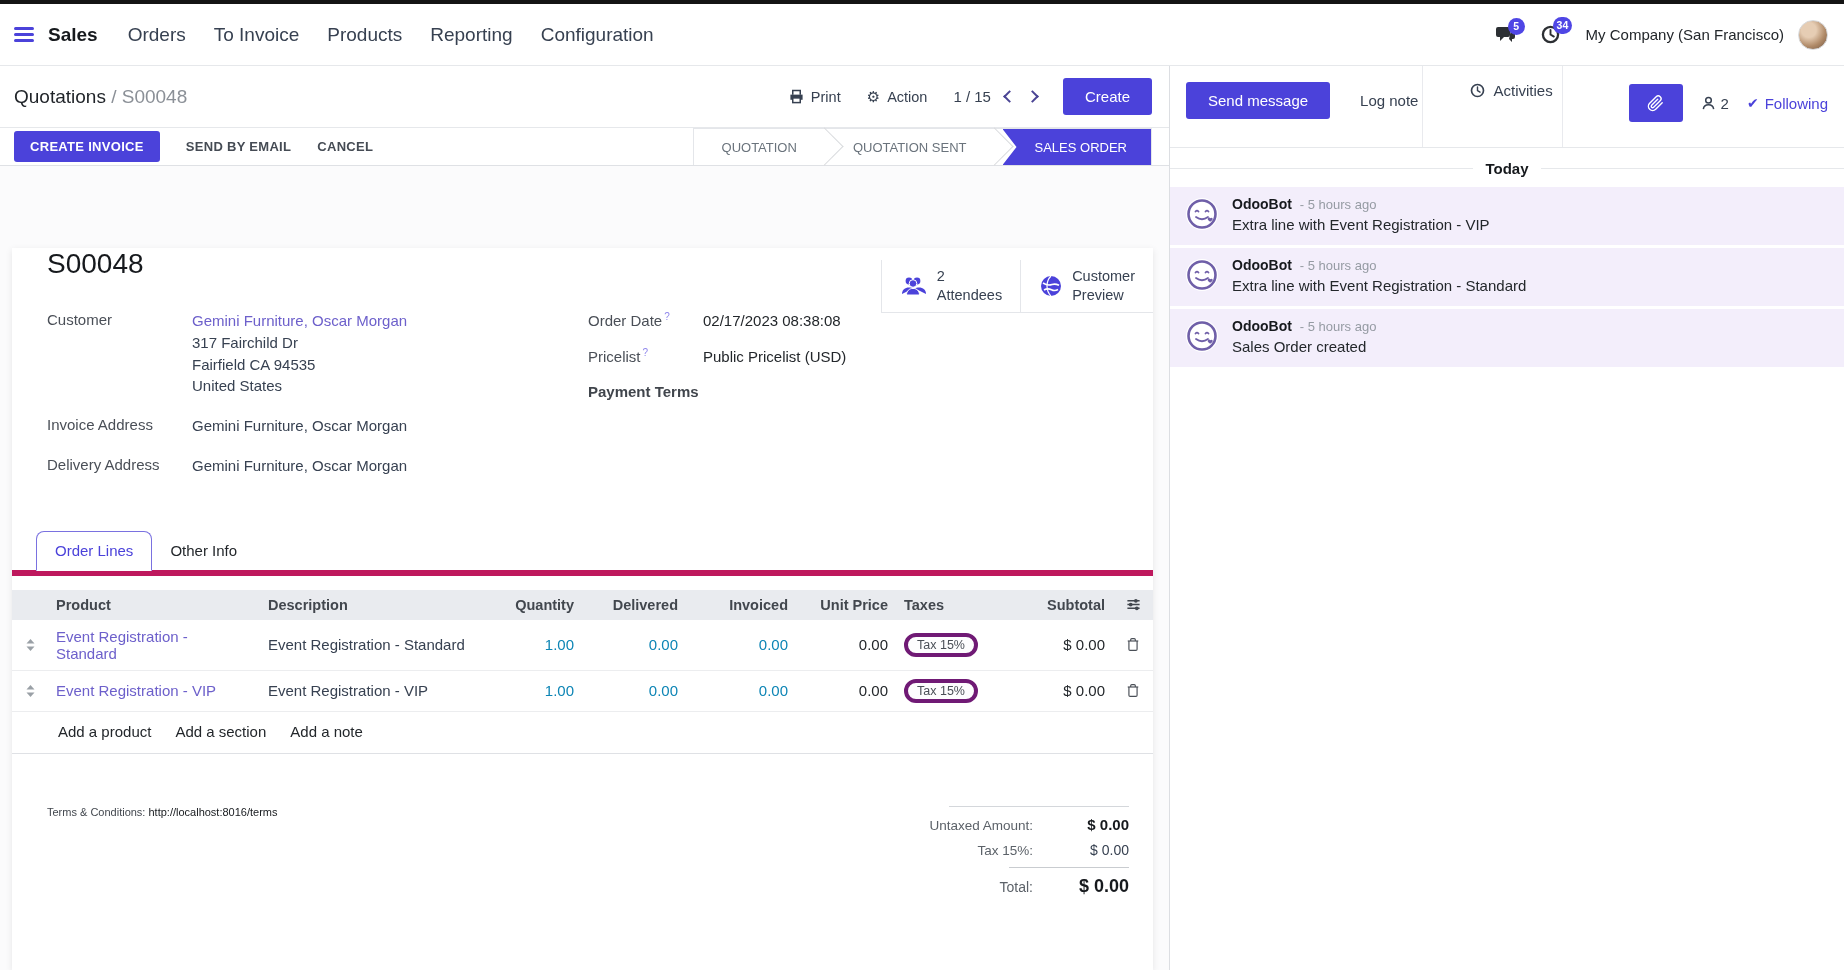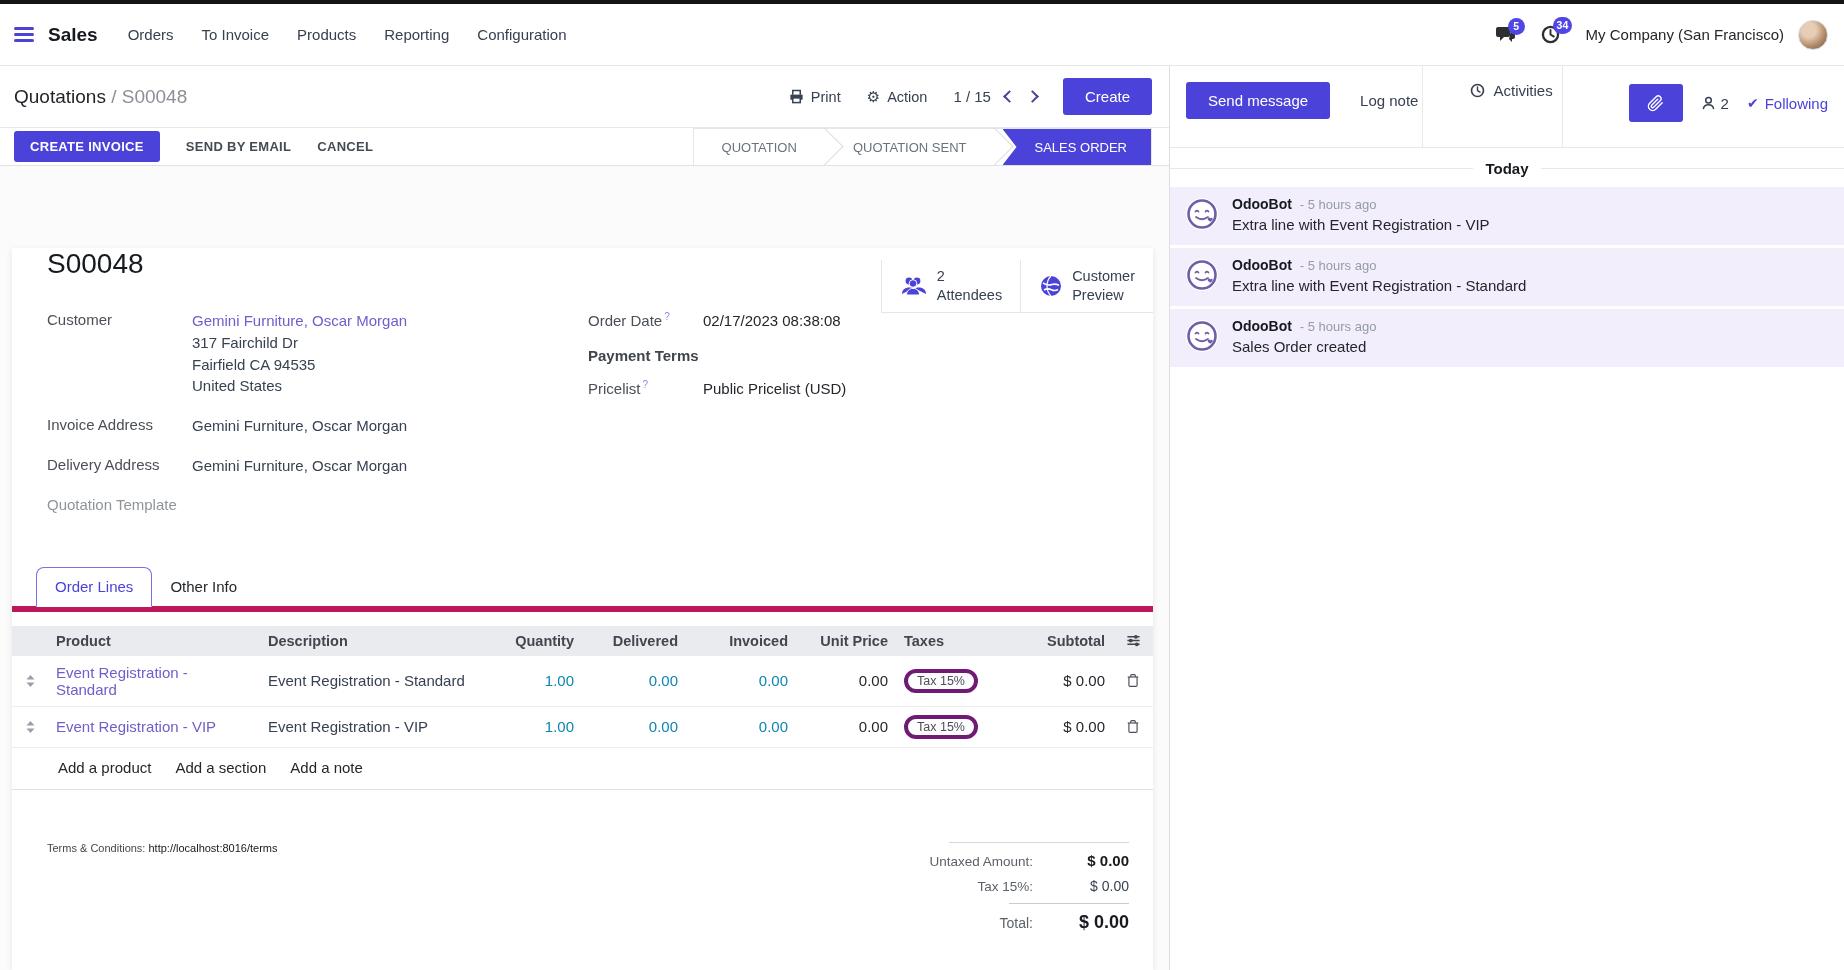--- a/index.html
+++ b/index.html
@@ -7,21 +7,21 @@
     font-family:"Liberation Sans","DejaVu Sans",sans-serif; color:#374151; }
 
   .top-strip { height:4px; background:#141414; }
 
   
   .navbar { height:62px; display:flex; align-items:center; padding:0 16px 0 14px;
     background:#fff; border-bottom:1px solid #e6e8eb; }
   .hamburger { width:20px; display:flex; flex-direction:column; gap:3px; margin-right:14px; cursor:pointer; }
   .hamburger span { height:3px; border-radius:2px; background:#4b42da; }
   .brand { font-size:19px; font-weight:700; color:#16191d; margin-right:30px; }
-  .nav-item { font-size:15px; color:#374151; margin-right:28px; cursor:pointer; }
+  .nav-item { font-size:19px; color:#374151; margin-right:28px; cursor:pointer; }
   .nav-right { margin-left:auto; display:flex; align-items:center; }
   .icon-badge { position:relative; margin-right:26px; cursor:pointer; }
   .badge { position:absolute; top:-8px; left:12px; min-width:17px; height:17px; padding:0 4px;
     background:#4f46e5; color:#fff; border-radius:10px; font-size:10.5px; font-weight:700;
     line-height:17px; text-align:center; }
   .company { font-size:15px; color:#23272b; margin-right:14px; }
   .avatar-user { width:30px; height:30px; border-radius:50%;
     background:radial-gradient(circle at 35% 32%, #e6cdb4 0 28%, #b08a68 62%, #6e5440 100%);
     border:1px solid #d8dadd; }
 
@@ -285,41 +285,37 @@
               </div>
             </div>
             <div class="frow">
               <div class="flabel">Invoice Address</div>
               <div class="fvalue">Gemini Furniture, Oscar Morgan</div>
             </div>
             <div class="frow">
               <div class="flabel">Delivery Address</div>
               <div class="fvalue">Gemini Furniture, Oscar Morgan</div>
             </div>
-            <div class="frow">
-              <div class="flabel muted">Quotation Template</div>
-              <div class="fvalue"></div>
-            </div>
           </div>
           <div class="fcol right">
             <div class="frow small">
               <div class="flabel">
                 <span>Order Date</span><span class="help-sup">?</span>
               </div>
               <div class="fvalue dark">02/17/2023 08:38:08</div>
             </div>
             <div class="frow small">
-              <div class="flabel strong">Payment Terms</div>
-              <div class="fvalue"></div>
-            </div>
-            <div class="frow small">
               <div class="flabel">
                 <span>Pricelist</span><span class="help-sup">?</span>
               </div>
               <div class="fvalue dark">Public Pricelist (USD)</div>
+            </div>
+            <div class="frow small">
+              <div class="flabel strong">Payment Terms</div>
+              <div class="fvalue"></div>
             </div>
           </div>
         </div>
 
         <div class="tabs">
           <div class="tab active">Order Lines</div>
           <div class="tab inactive">Other Info</div>
         </div>
 
         <div class="olt">

